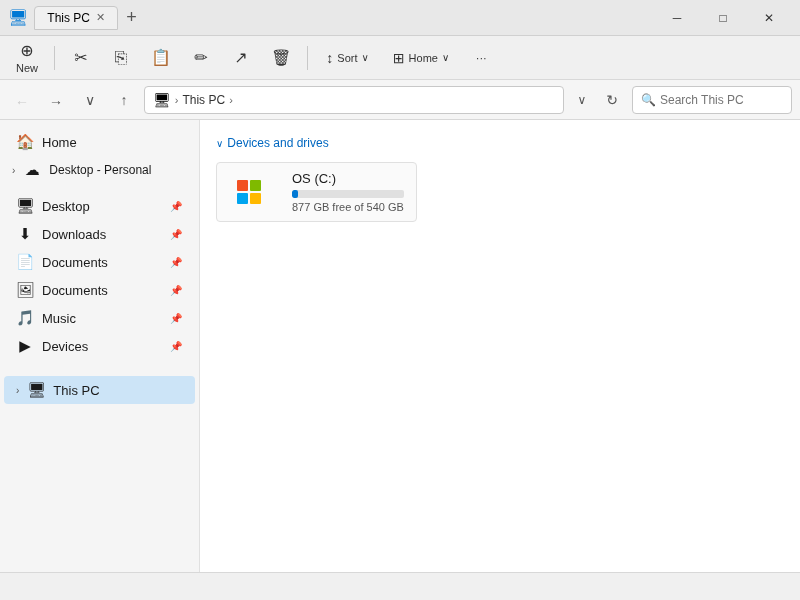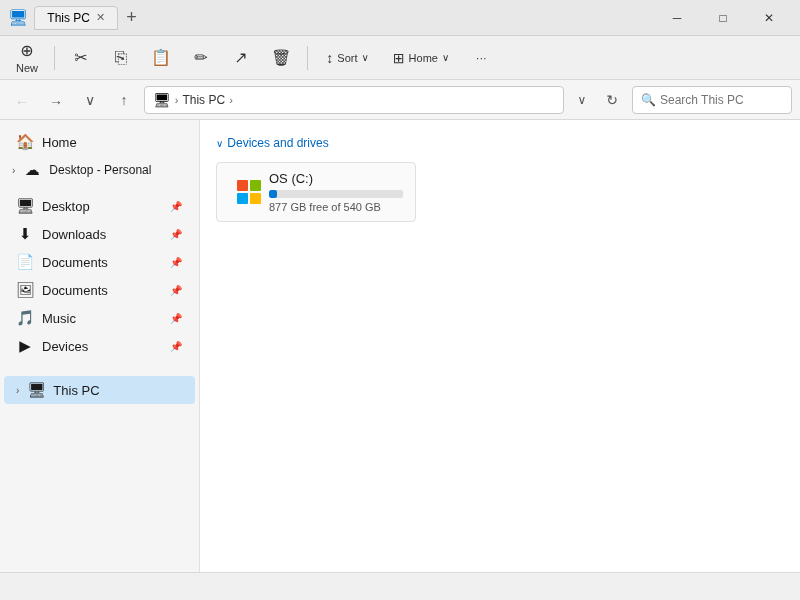--- a/index.html
+++ b/index.html
@@ -240,21 +240,21 @@
       gap: 8px;
     }
     .drive-item {
       display: flex;
       align-items: center;
       padding: 8px 12px;
       border: 1px solid #e0e0e0;
       border-radius: 4px;
       cursor: pointer;
       min-width: 200px;
-      gap: 0;
+      gap: 23px;
       background: #fafafa;
     }
     .drive-icon-container {
       width: 40px;
       height: 40px;
       display: flex; align-items: center; justify-content: center;
       flex-shrink: 0;
     }
     .drive-info { flex: 1; }
     .drive-name { font-size: 13px; font-weight: 500; color: #1a1a1a; margin-bottom: 4px; }

